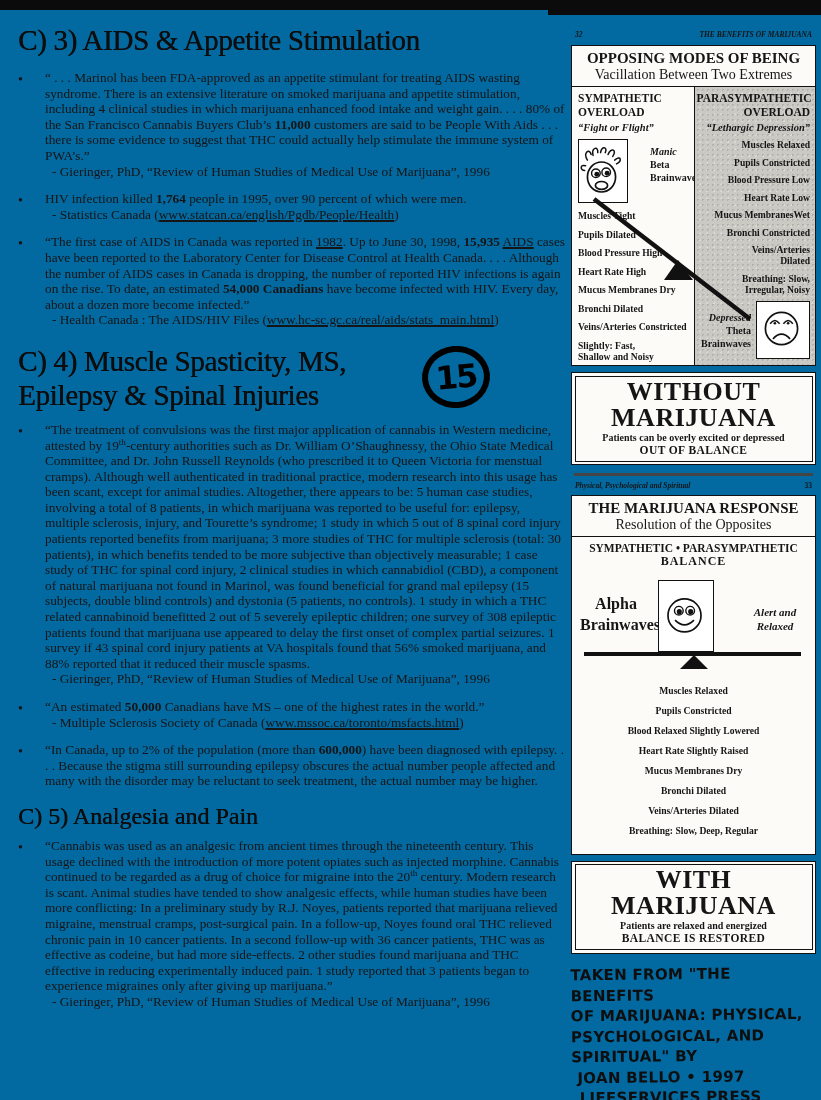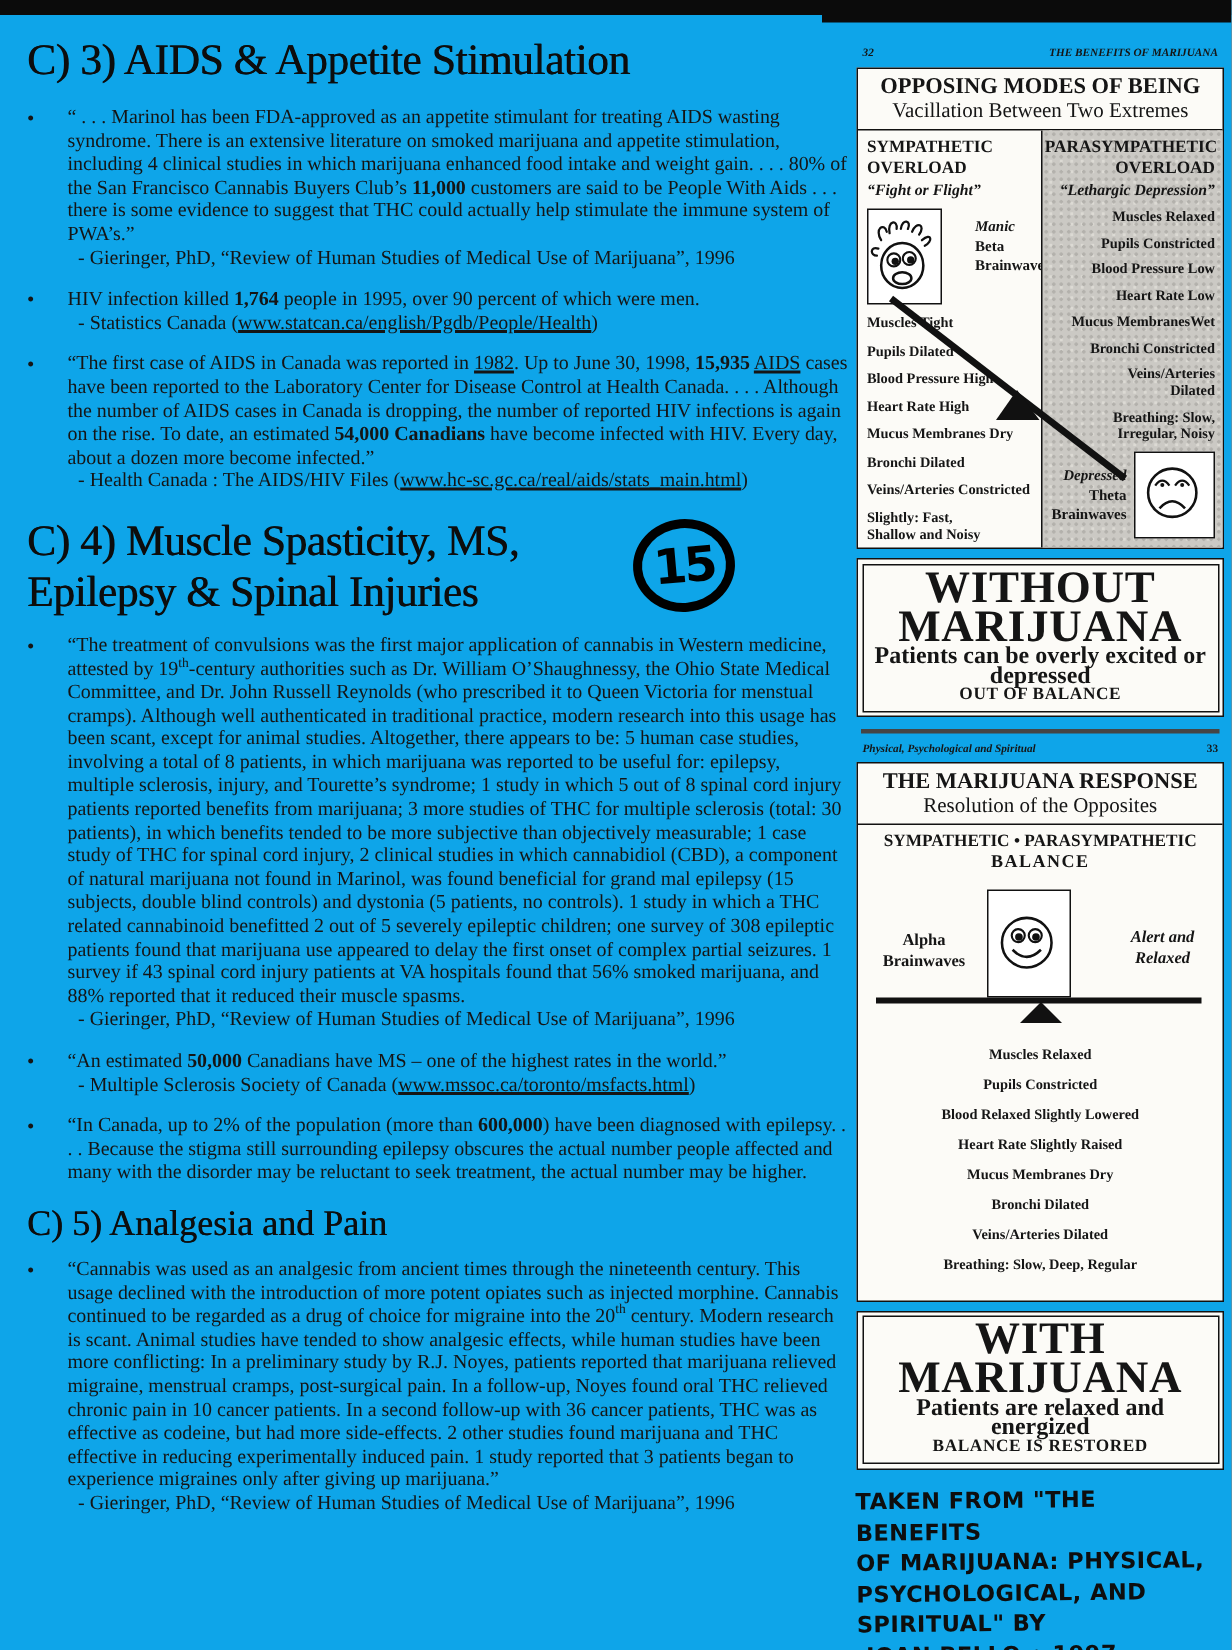--- a/index.html
+++ b/index.html
@@ -1,16 +1,16 @@
 <!DOCTYPE html>
 <html><head>
 <meta charset="utf-8">
 <style>
   html,body{margin:0;padding:0;background:#888;}
-  .page{position:relative;width:821px;height:1100px;background:#0ea5e9;
+  .page{position:relative;width:821px;height:1100px;background:#0369a1;
         font-family:"Liberation Serif",serif;color:#151515;overflow:hidden;margin:0 auto;}
   .scanband{position:absolute;top:0;left:0;width:100%;height:10px;background:#0b0b0b;}
   .scanband2{position:absolute;top:0;left:548px;right:0;height:15px;background:#0b0b0b;}
 
   
   .leftcol{position:absolute;left:18px;top:24px;width:548px;}
   .sec-h1{font-size:29px;font-weight:normal;margin:0 0 13px 0;color:#0d0d0d;
           text-shadow:0.4px 0 0 currentColor;letter-spacing:-0.3px;}
   .sec-h2{font-size:24px;font-weight:normal;margin:14px 0 8px 0;color:#0d0d0d;
           text-shadow:0.4px 0 0 currentColor;}
@@ -55,41 +55,41 @@
   .facerowL{display:flex;margin-top:6px;}
   .facebox{width:48px;height:62px;border:1.6px solid #111;background:#fff;flex:0 0 auto;}
   .faceLabels{margin-left:22px;padding-top:6px;font-size:10px;font-weight:bold;line-height:1.3;}
   .lbl-it{font-style:italic;}
   .facerowR{display:flex;justify-content:flex-end;align-items:center;margin-top:2px;}
   .faceLabelsR{text-align:right;margin-right:5px;font-size:10px;font-weight:bold;line-height:1.3;}
   .seesaw{position:absolute;inset:0;pointer-events:none;z-index:4;}
 
   .dbox{border:1.5px solid #111;padding:2.5px;margin-top:6px;background:#fcfbf7;}
   .dbox .inner{border:1.6px solid #111;text-align:center;padding:2px 4px 5px;}
-  .dbig{font-size:30px;font-weight:bold;letter-spacing:0.5px;line-height:26px;}
-  .dsub{font-size:16px;font-weight:bold;line-height:13px;}
+  .dbig{font-size:26px;font-weight:bold;letter-spacing:0.5px;line-height:26px;}
+  .dsub{font-size:10px;font-weight:bold;line-height:13px;}
   .dsub2{font-size:11.5px;font-weight:bold;letter-spacing:0.4px;}
 
   .pbline{height:2.5px;background:#454545;margin:8px 3px 5px;}
   .pghead2{display:flex;justify-content:space-between;font-size:7.5px;font-style:italic;
            font-weight:bold;padding:0 4px;margin-bottom:5px;}
   .pghead2 .pnum{font-style:normal;}
 
   .balhead{text-align:center;padding:5px 2px 2px;}
   .bh1{font-size:11.5px;font-weight:bold;}
   .bh2{font-size:12px;font-weight:bold;letter-spacing:1px;}
   .balarea{position:relative;height:97px;margin:2px 8px 0;}
   .beam{position:absolute;left:4px;right:6px;bottom:14px;height:4px;background:#111;}
   .fulcrum{position:absolute;left:50%;margin-left:-14px;bottom:1px;width:0;height:0;
            border-left:14px solid transparent;border-right:14px solid transparent;
            border-bottom:14px solid #111;}
   .smibox{position:absolute;left:78px;bottom:18px;width:54px;height:70px;
           border:1.6px solid #111;background:#fff;}
   .alpha{position:absolute;left:0;bottom:34px;width:72px;text-align:center;
-         font-size:11px;font-weight:bold;line-height:1.3;}
+         font-size:16px;font-weight:bold;line-height:1.3;}
   .alert{position:absolute;right:0;bottom:36px;width:64px;text-align:center;
          font-size:11px;font-weight:bold;font-style:italic;line-height:1.3;}
   .items2{text-align:center;padding:6px 0 9px;}
   .items2 div{font-size:9.6px;font-weight:bold;margin:9px 0;line-height:1.15;}
 
   .hand{font-family:"DejaVu Sans",sans-serif;font-weight:bold;color:#0e0e0e;}
   .hn1{margin-top:10px;font-size:15px;line-height:20.5px;letter-spacing:0.3px;
        transform:rotate(-0.6deg);}
   .handrule{height:2.2px;background:#151515;margin:5px 0 4px;border-bottom:1px solid #f7f6f1;
             box-shadow:0 2px 0 #151515;}

